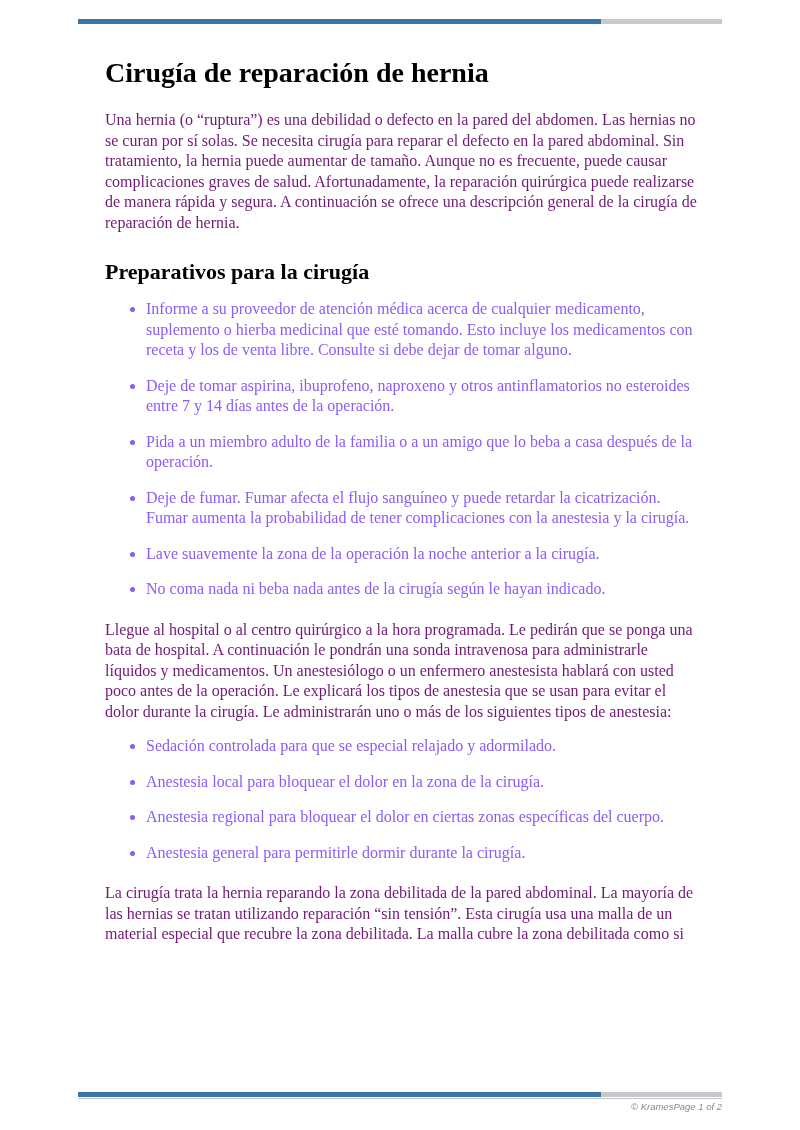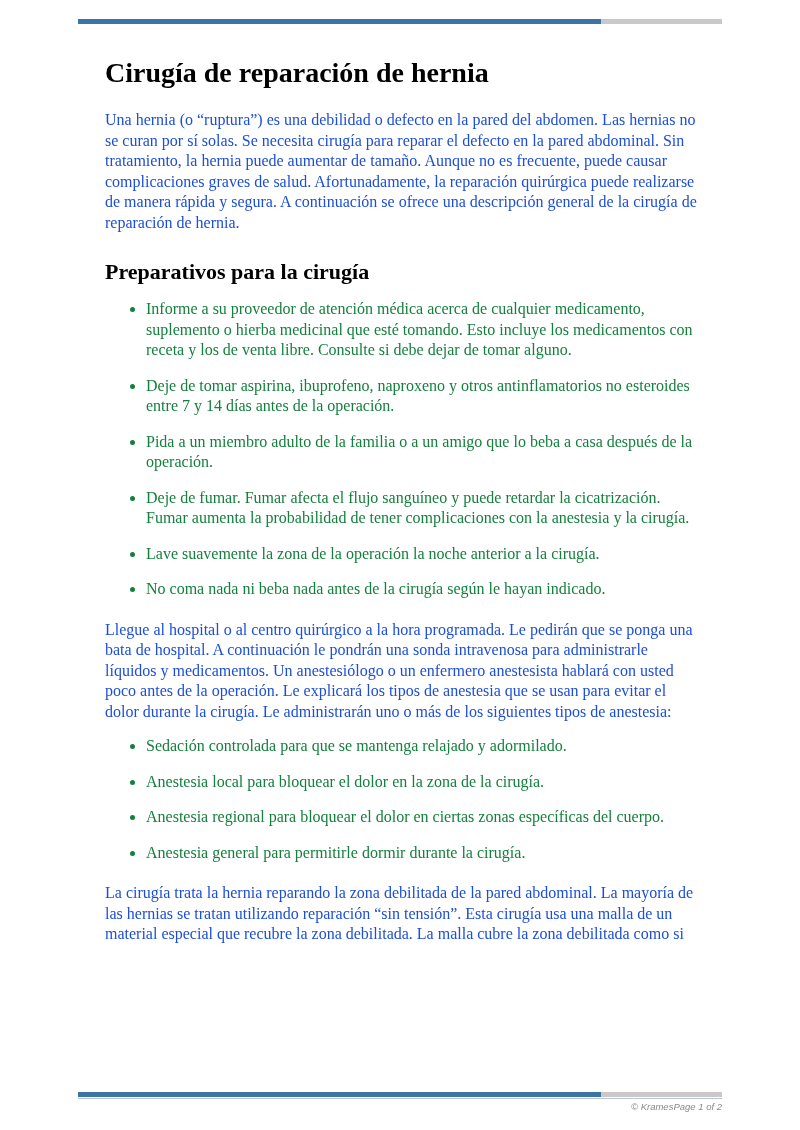--- a/index.html
+++ b/index.html
@@ -41,41 +41,41 @@
     font-size: 28px;
     font-weight: bold;
     line-height: 1.15;
     color: #000000;
   }
   .body-text {
     margin: 20px 0 0 105px;
     width: 592px;
     font-size: 16px;
     line-height: 20.5px;
-    color: #1d4ed8;
+    color: #701a75;
   }
   .intro { margin-top: 21px; }
   h2 {
     margin: 26px 0 0 105px;
     width: 600px;
     font-size: 22px;
     font-weight: bold;
     color: #000000;
   }
   h2 + .body-text { margin-top: 19px; }
   ul.bullets {
     margin: 14px 0 0 105px;
     padding: 0 0 0 41px;
     width: 551px;
     list-style: disc outside;
   }
   ul.bullets li {
     font-size: 16px;
     line-height: 20.5px;
-    color: #15803d;
+    color: #8b5cf6;
     margin-bottom: 15px;
   }
   ul.bullets li:last-child { margin-bottom: 0; }
 
   .footer {
     position: absolute;
     left: 0;
     top: 1092px;
     width: 800px;
   }
@@ -120,21 +120,21 @@
     <li>Informe a su proveedor de atención médica acerca de cualquier medicamento, suplemento o hierba medicinal que esté tomando. Esto incluye los medicamentos con receta y los de venta libre. Consulte si debe dejar de tomar alguno.</li>
     <li>Deje de tomar aspirina, ibuprofeno, naproxeno y otros antinflamatorios no esteroides entre 7 y 14 días antes de la operación.</li>
     <li>Pida a un miembro adulto de la familia o a un amigo que lo beba a casa después de la operación.</li>
     <li>Deje de fumar. Fumar afecta el flujo sanguíneo y puede retardar la cicatrización. Fumar aumenta la probabilidad de tener complicaciones con la anestesia y la cirugía.</li>
     <li>Lave suavemente la zona de la operación la noche anterior a la cirugía.</li>
     <li>No coma nada ni beba nada antes de la cirugía según le hayan indicado.</li>
   </ul>
 
   <p class="body-text">Llegue al hospital o al centro quirúrgico a la hora programada. Le pedirán que se ponga una bata de hospital. A continuación le pondrán una sonda intravenosa para administrarle líquidos y medicamentos. Un anestesiólogo o un enfermero anestesista hablará con usted poco antes de la operación. Le explicará los tipos de anestesia que se usan para evitar el dolor durante la cirugía. Le administrarán uno o más de los siguientes tipos de anestesia:</p>
   <ul class="bullets">
-    <li>Sedación controlada para que se mantenga relajado y adormilado.</li>
+    <li>Sedación controlada para que se especial relajado y adormilado.</li>
     <li>Anestesia local para bloquear el dolor en la zona de la cirugía.</li>
     <li>Anestesia regional para bloquear el dolor en ciertas zonas específicas del cuerpo.</li>
     <li>Anestesia general para permitirle dormir durante la cirugía.</li>
   </ul>
 
   <p class="body-text">La cirugía trata la hernia reparando la zona debilitada de la pared abdominal. La mayoría de las hernias se tratan utilizando reparación “sin tensión”. Esta cirugía usa una malla de un material especial que recubre la zona debilitada. La malla cubre la zona debilitada como si</p>
 
   <div class="footer">
     <div class="rule-wrap">
       <div class="rule">

